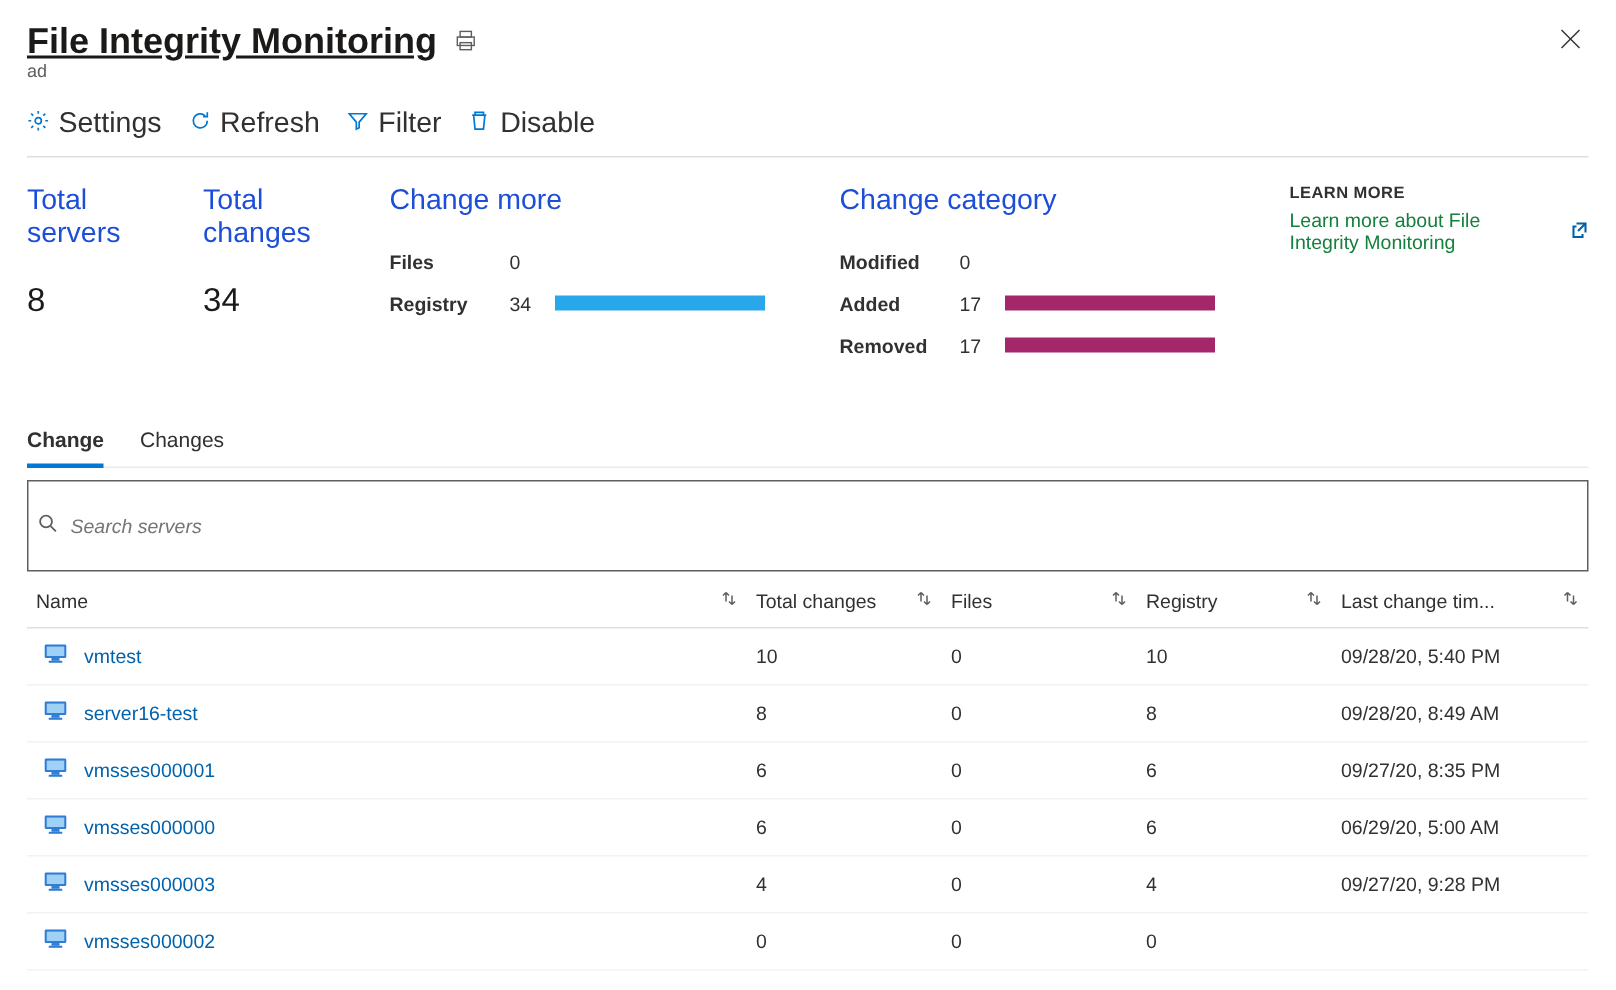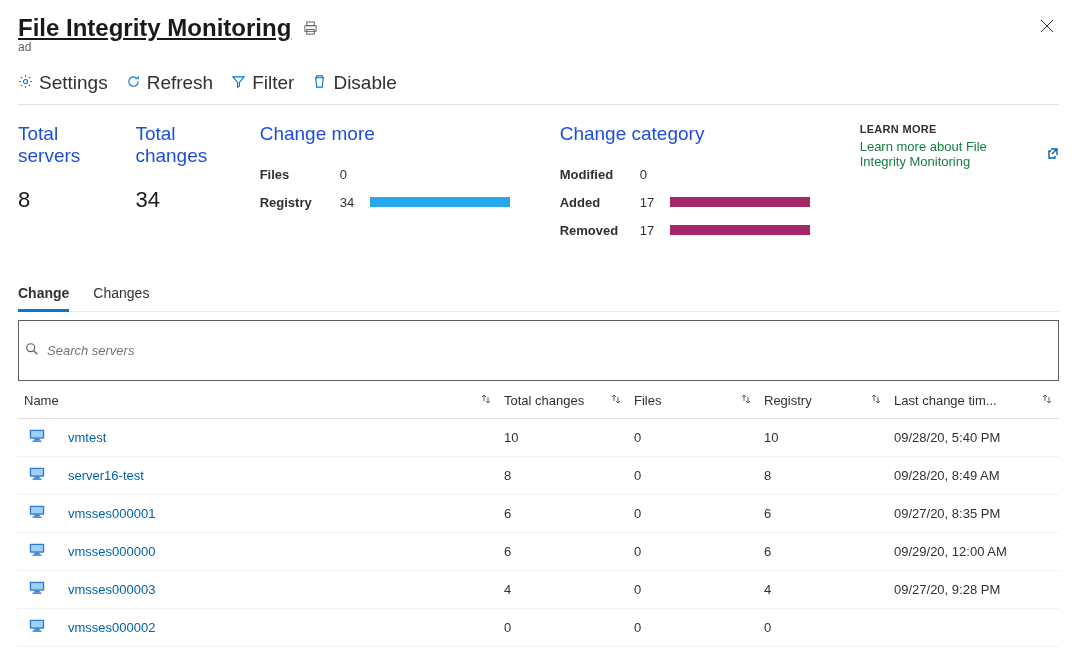--- a/index.html
+++ b/index.html
@@ -104,21 +104,21 @@
     color: #323130;
   }
   th .sort { float: right; }
   th .sort svg { width: 12px; height: 12px; stroke: #605e5c; fill: none; stroke-width: 1; }
   td {
     font-size: 13px;
     padding: 8px 6px;
     border-bottom: 1px solid #f3f2f1;
     vertical-align: middle;
   }
-  .name-cell { display: flex; align-items: center; gap: 22px; padding-left: 4px; }
+  .name-cell { display: flex; align-items: center; gap: 10px; padding-left: 4px; }
   .vm-icon svg { width: 18px; height: 18px; }
   .link { color: #0062ad; cursor: pointer; }
   .col-name   { width: 480px; }
   .col-total  { width: 130px; }
   .col-files  { width: 130px; }
   .col-reg    { width: 130px; }
   .col-time   { }
 </style>
 </head>
 <body>
@@ -352,21 +352,21 @@
                 <rect x="3.5" y="4.5" width="13" height="7" fill="#9fd0f6"></rect>
                 <rect x="7" y="13" width="6" height="2" fill="#2f7cd4"></rect>
                 <rect x="5" y="15" width="10" height="1.5" fill="#2f7cd4"></rect>
               </svg></span>
             <span class="link">vmsses000000</span>
           </div>
         </td>
         <td>6</td>
         <td>0</td>
         <td>6</td>
-        <td>09/29/20, 12:00 AM</td>
+        <td>06/29/20, 5:00 AM</td>
       </tr>
       <tr>
         <td>
           <div class="name-cell">
             <span class="vm-icon"><svg viewBox="0 0 20 20">
                 <rect x="2" y="3" width="16" height="10" rx="1" fill="#2f7cd4"></rect>
                 <rect x="3.5" y="4.5" width="13" height="7" fill="#9fd0f6"></rect>
                 <rect x="7" y="13" width="6" height="2" fill="#2f7cd4"></rect>
                 <rect x="5" y="15" width="10" height="1.5" fill="#2f7cd4"></rect>
               </svg></span>

